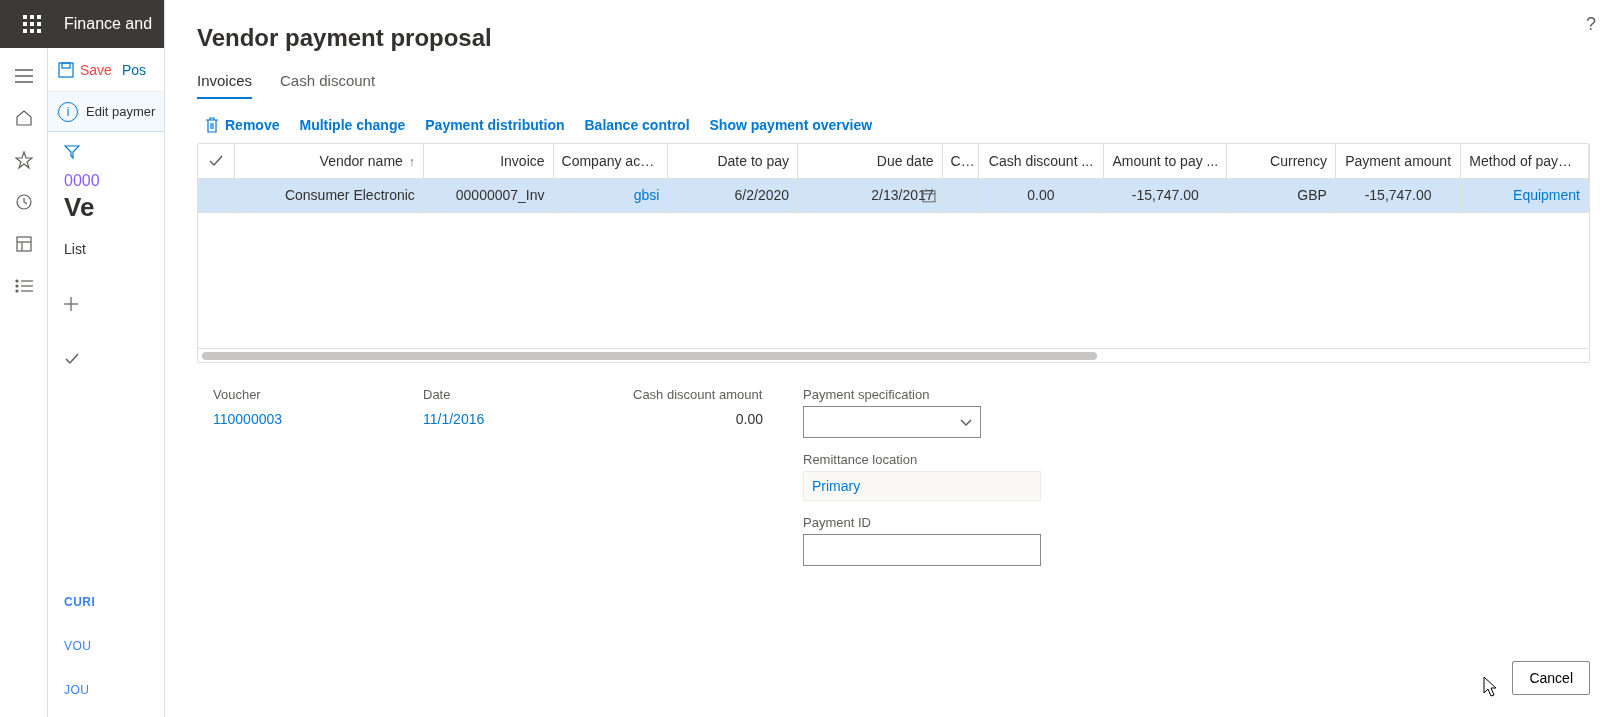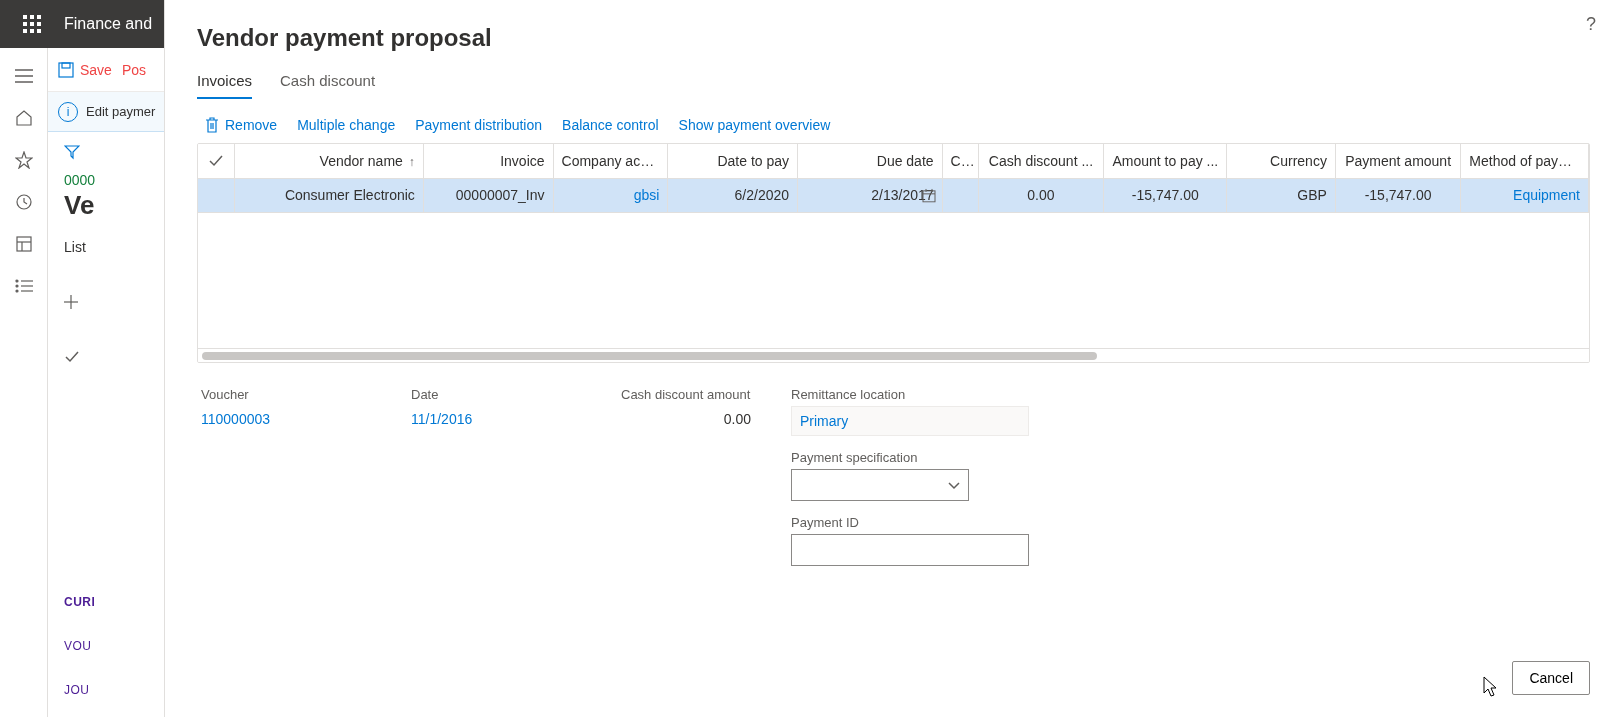--- a/index.html
+++ b/index.html
@@ -106,27 +106,27 @@
   color: #0078d4; font-size: 12px;
 }
 .bg-filterbar {
   height: 40px;
   display: flex;
   align-items: center;
   padding: 0 16px;
   color: #0078d4;
 }
 .bg-content { padding: 0 16px; }
-.bg-content .bg-num { color: #15803d; font-size: 14px; }
+.bg-content .bg-num { color: #8b5cf6; font-size: 16px; }
 .bg-content .bg-head { font-size: 26px; font-weight: 600; margin-top: 2px; }
 .bg-content .bg-tabs { margin-top: 18px; font-size: 14px; color: #323130; }
 .bg-content .bg-add { margin-top: 40px; color: #605e5c; display: flex; align-items: center; gap: 6px;}
 .bg-content .bg-row { margin-top: 40px; display:flex; align-items:center; gap:6px; color:#605e5c;}
 .bg-lower { position:absolute; bottom:20px; left:16px; }
-.bg-lower div { margin-top: 30px; color:#4c1d95; font-size:12px; letter-spacing:0.5px;}
+.bg-lower div { margin-top: 30px; color:#3b82f6; font-size:12px; letter-spacing:0.5px;}
 .bg-lower .bg-section { font-weight:600;}
 
 
 .dialog {
   position: absolute;
   top: 0;
   left: 164px;
   right: 0;
   bottom: 0;
   background: #fff;
@@ -174,20 +174,21 @@
   margin-bottom: 10px;
   padding-left: 8px;
 }
 .actionbar .action {
   color: #0078d4;
   cursor: pointer;
   display: flex;
   align-items: center;
   gap: 6px;
   font-size: 14px;
+  font-weight: bold;
 }
 
 
 .grid-wrap {
   border: 1px solid #e1dfdd;
   border-radius: 2px;
   overflow: hidden;
   position: relative;
 }
 .grid-scroll {
@@ -255,20 +256,21 @@
   background: #c8c6c4;
   border-radius: 4px;
 }
 
 
 .details {
   display: flex;
   gap: 40px;
   margin-top: 24px;
   padding-left: 4px;
+  margin-left: 12px;
 }
 .details .field { display: flex; flex-direction: column; }
 .details .field label {
   font-size: 13px;
   color: #605e5c;
   margin-bottom: 4px;
 }
 .details .field .val {
   font-size: 14px;
   height: 26px;
@@ -403,21 +405,21 @@
 
 <div class="bgpage">
   <div class="bg-toolbar">
     <div class="save-btn">
       <svg width="16" height="16" viewBox="0 0 16 16" fill="none" stroke="#0078d4" stroke-width="1.2">
           <rect x="1" y="1" width="14" height="14"></rect>
           <rect x="4" y="1" width="8" height="5"></rect>
         </svg>
       <span>Save</span>
     </div>
-    <span style="color:#ef4444;">Pos</span>
+    <span style="color:#0369a1;">Pos</span>
   </div>
   <div class="bg-infobar">
     <div class="info-icon">i</div>
     <span>Edit paymer</span>
   </div>
   <div class="bg-filterbar">
     <svg width="16" height="16" viewBox="0 0 16 16" fill="none" stroke="#0078d4" stroke-width="1.2">
         <path d="M1 2 H15 L9 8 V14 L7 12 V8 Z"></path>
       </svg>
   </div>
@@ -546,37 +548,37 @@
     <div class="field" style="width:170px">
       <label>Date</label>
       <div class="val link">11/1/2016</div>
     </div>
     <div class="field" style="width:130px">
       <label>Cash discount amount</label>
       <div class="val num">0.00</div>
     </div>
     <div class="col-right">
       <div class="field">
-        <label>Remittance location</label>
-        <div class="ro-input">
-            <span class="link">Primary</span>
-          </div>
-      </div>
-      <div class="field">
         <label>Payment specification</label>
         <div class="combo">
           <span></span>
           <span class="chev">
             <svg width="12" height="8" viewBox="0 0 12 8" fill="none" stroke="#605e5c" stroke-width="1.5">
                 <path d="M1 1 L6 6 L11 1"></path>
               </svg>
           </span>
         </div>
       </div>
       <div class="field">
+        <label>Remittance location</label>
+        <div class="ro-input">
+            <span class="link">Primary</span>
+          </div>
+      </div>
+      <div class="field">
         <label>Payment ID</label>
         <input class="textin" value="" style="">
       </div>
     </div>
   </div>
 
   <div class="footer">
     <button>Cancel</button>
   </div>
 

